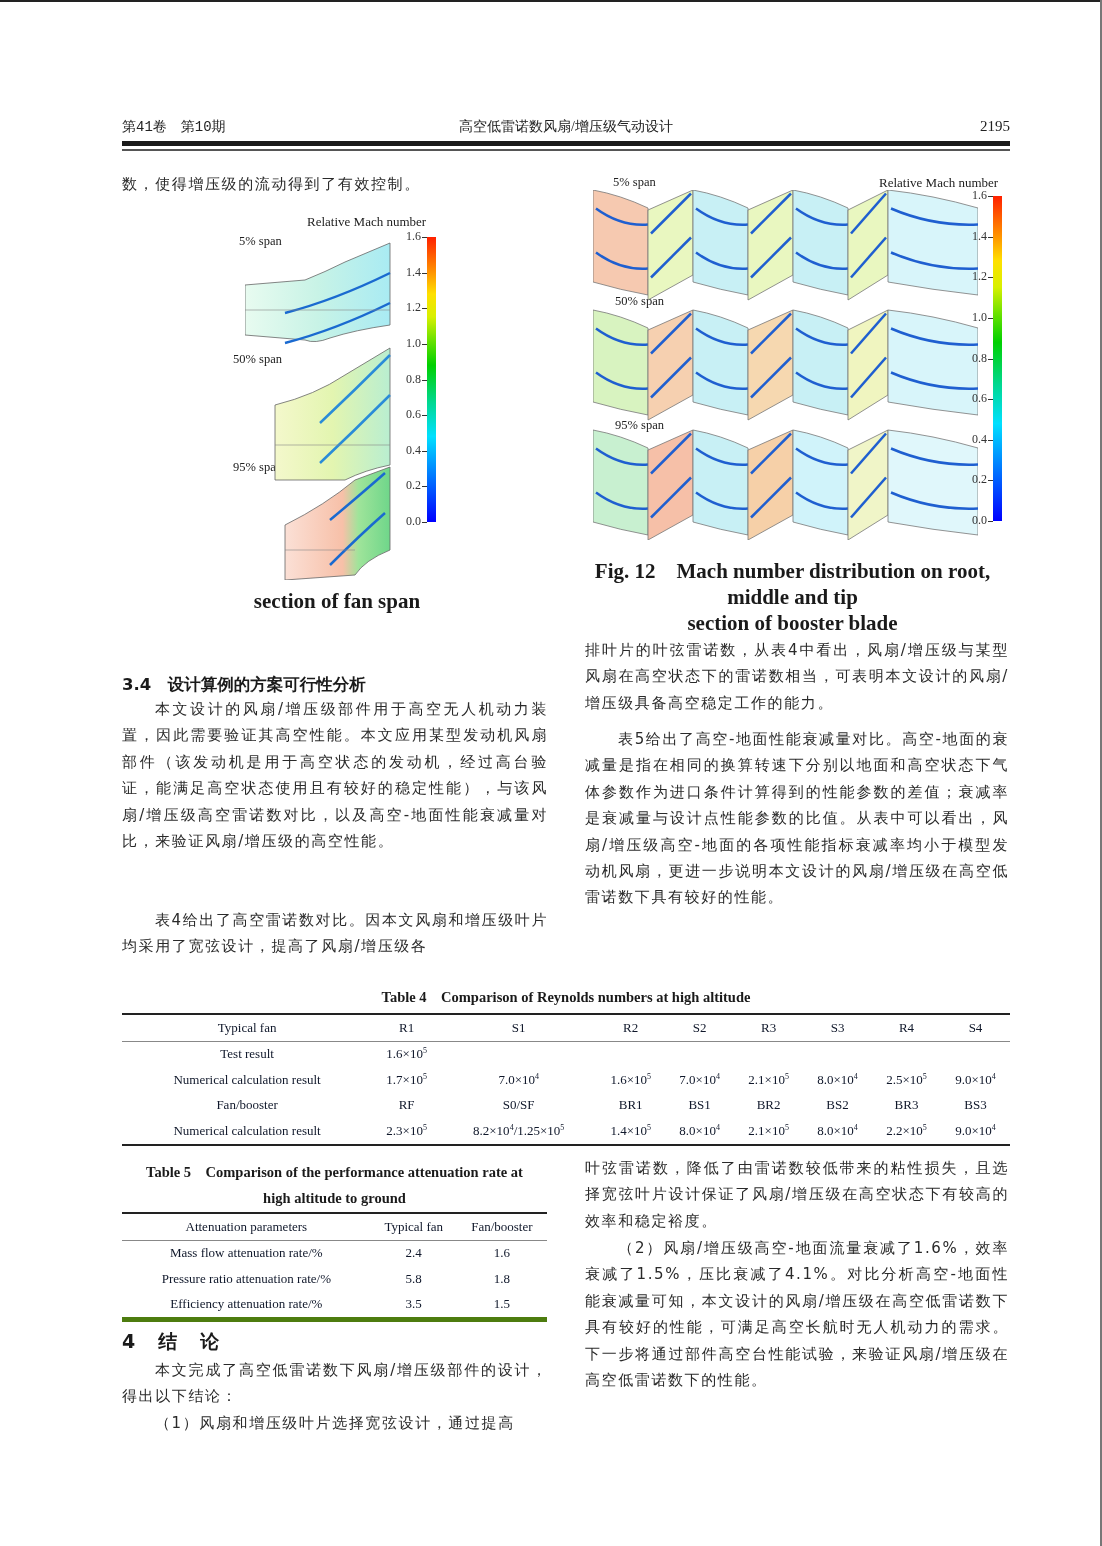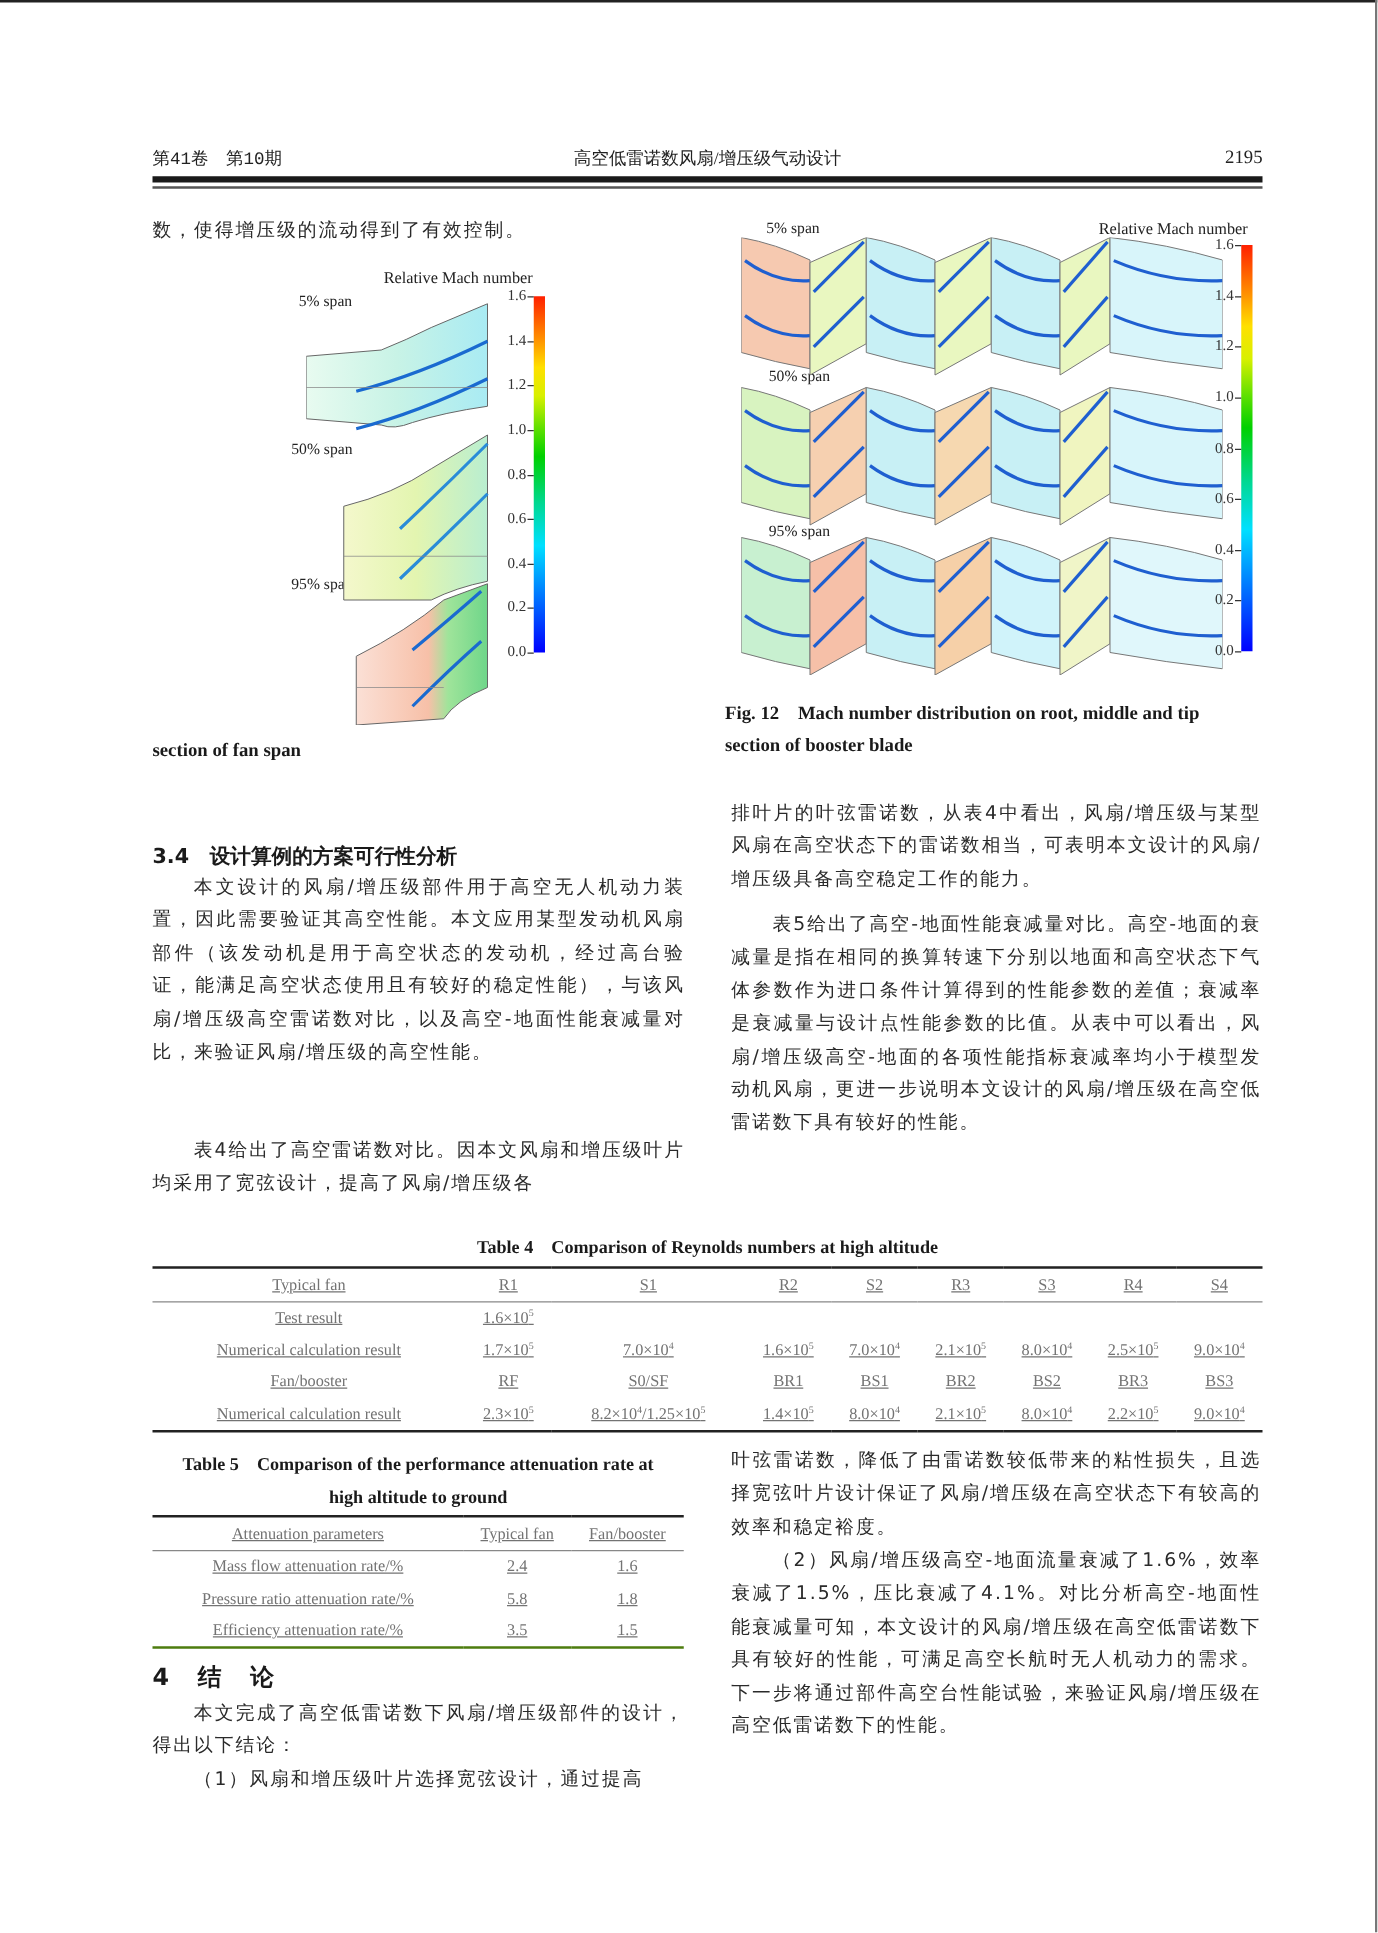--- a/index.html
+++ b/index.html
@@ -16,38 +16,38 @@
   .rule-thick { position:absolute; left:122px; top:141px; width:888px; height:5px; background:#1a1a1a; }
   .rule-thin { position:absolute; left:122px; top:149px; width:888px; height:1.5px; background:#555; }
 
   .p { position:absolute; font-size:15px; line-height:26.4px; letter-spacing:1.6px;
        font-family:"DejaVu Sans","Liberation Sans",sans-serif; color:#2a2a2a; text-align:justify; text-align-last:left; }
   .p.ind { text-indent:33px; }
 
   .sec { position:absolute; font-family:"DejaVu Sans",sans-serif; font-size:16.5px; font-weight:bold; color:#1a1a1a; }
   .sec4 { position:absolute; font-family:"DejaVu Sans",sans-serif; font-size:19px; font-weight:bold; color:#1a1a1a; letter-spacing:2px; }
 
-  .cap { position:absolute; font-family:"Liberation Serif",serif; font-weight:bold; font-size:15px; line-height:26px; color:#1a1a1a; }
+  .cap { position:absolute; font-family:"Liberation Serif",serif; font-weight:bold; font-size:21px; line-height:26px; text-align:center; color:#1a1a1a; }
 
   .fig { position:absolute; }
   .lbl { position:absolute; font-family:"Liberation Serif",serif; font-size:12.5px; color:#222; white-space:nowrap; }
   .cbar { position:absolute; width:9px; background:linear-gradient(to top,#0000ff 0%,#0070ff 15%,#00e0ff 30%,#00d890 42%,#00d000 55%,#60e000 63%,#d8f000 72%,#ffe000 80%,#ff9000 88%,#ff2000 100%); }
   .tick { position:absolute; font-family:"Liberation Serif",serif; font-size:12px; color:#333; text-align:right; width:30px; }
   .tmark { position:absolute; width:5px; height:1px; background:#333; }
 
-  table { border-collapse:collapse; font-family:"Liberation Serif",serif; font-size:13px; color:#737373;text-decoration:underline; }
+  table { border-collapse:collapse; font-family:"Liberation Serif",serif; font-size:13px; color:#0f172a; }
   .tcap { position:absolute; font-family:"Liberation Serif",serif; font-weight:bold; font-size:14.5px; text-align:center; color:#1a1a1a; }
   .t4 { position:absolute; left:122px; top:1013px; width:888px; }
   .t4 th, .t4 td { font-weight:normal; text-align:center; padding:0; height:25.5px; }
   .t4 thead tr { border-top:2px solid #222; border-bottom:1px solid #888; }
   .t4 tbody tr:last-child { border-bottom:2px solid #222; }
   .t5 { position:absolute; left:122px; top:1212px; width:425px; }
   .t5 th, .t5 td { font-weight:normal; text-align:center; padding:0; height:25.5px; }
   .t5 thead tr { border-top:2px solid #222; border-bottom:1px solid #888; }
-  .t5 tbody tr:last-child { border-bottom:2px solid #4d7c0f; }
+  .t5 tbody tr:last-child { border-bottom:5px solid #4d7c0f; }
   sup { font-size:8px; vertical-align:5px; line-height:0; }
 </style>
 </head>
 <body>
 
 <div class="page-border-top"></div>
 <div class="page-border-right"></div>
 
 <div class="hdr">
   <span class="l">第41卷　第10期</span>

